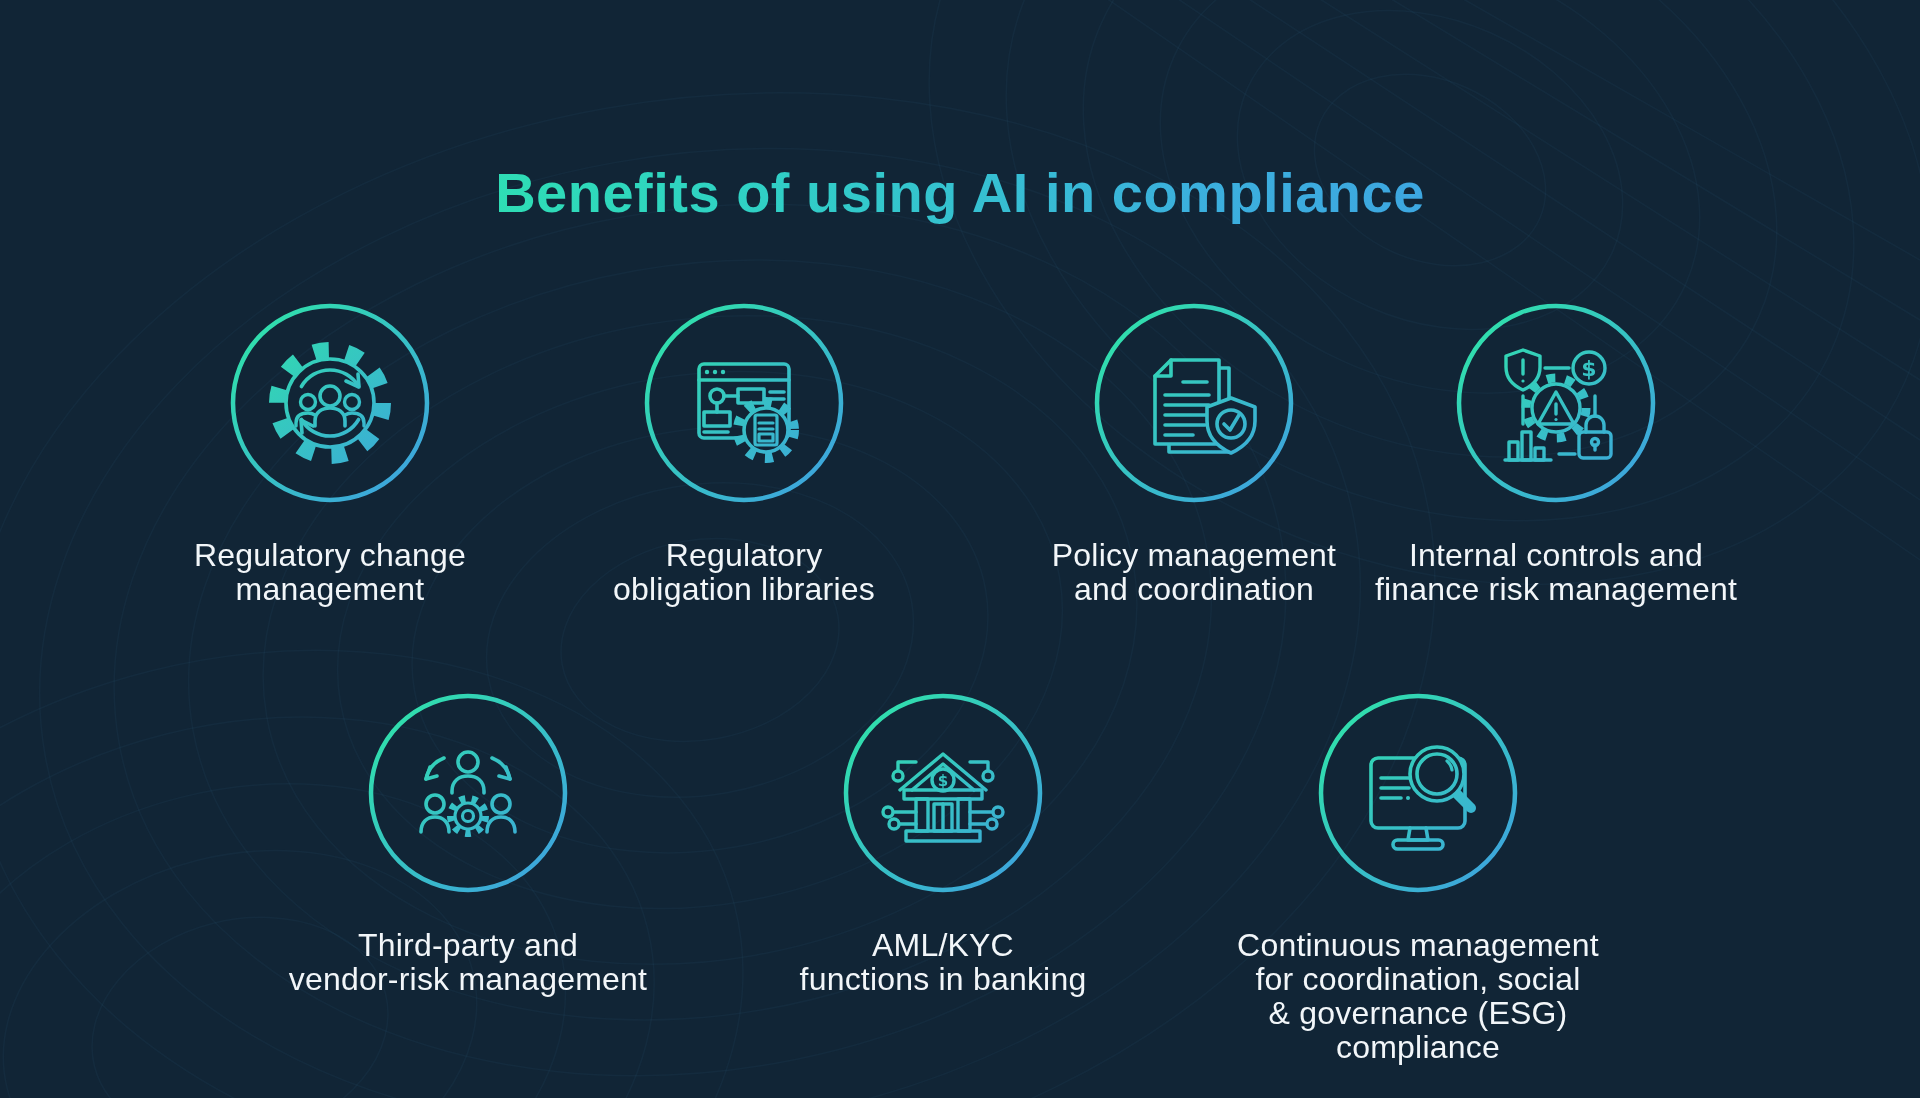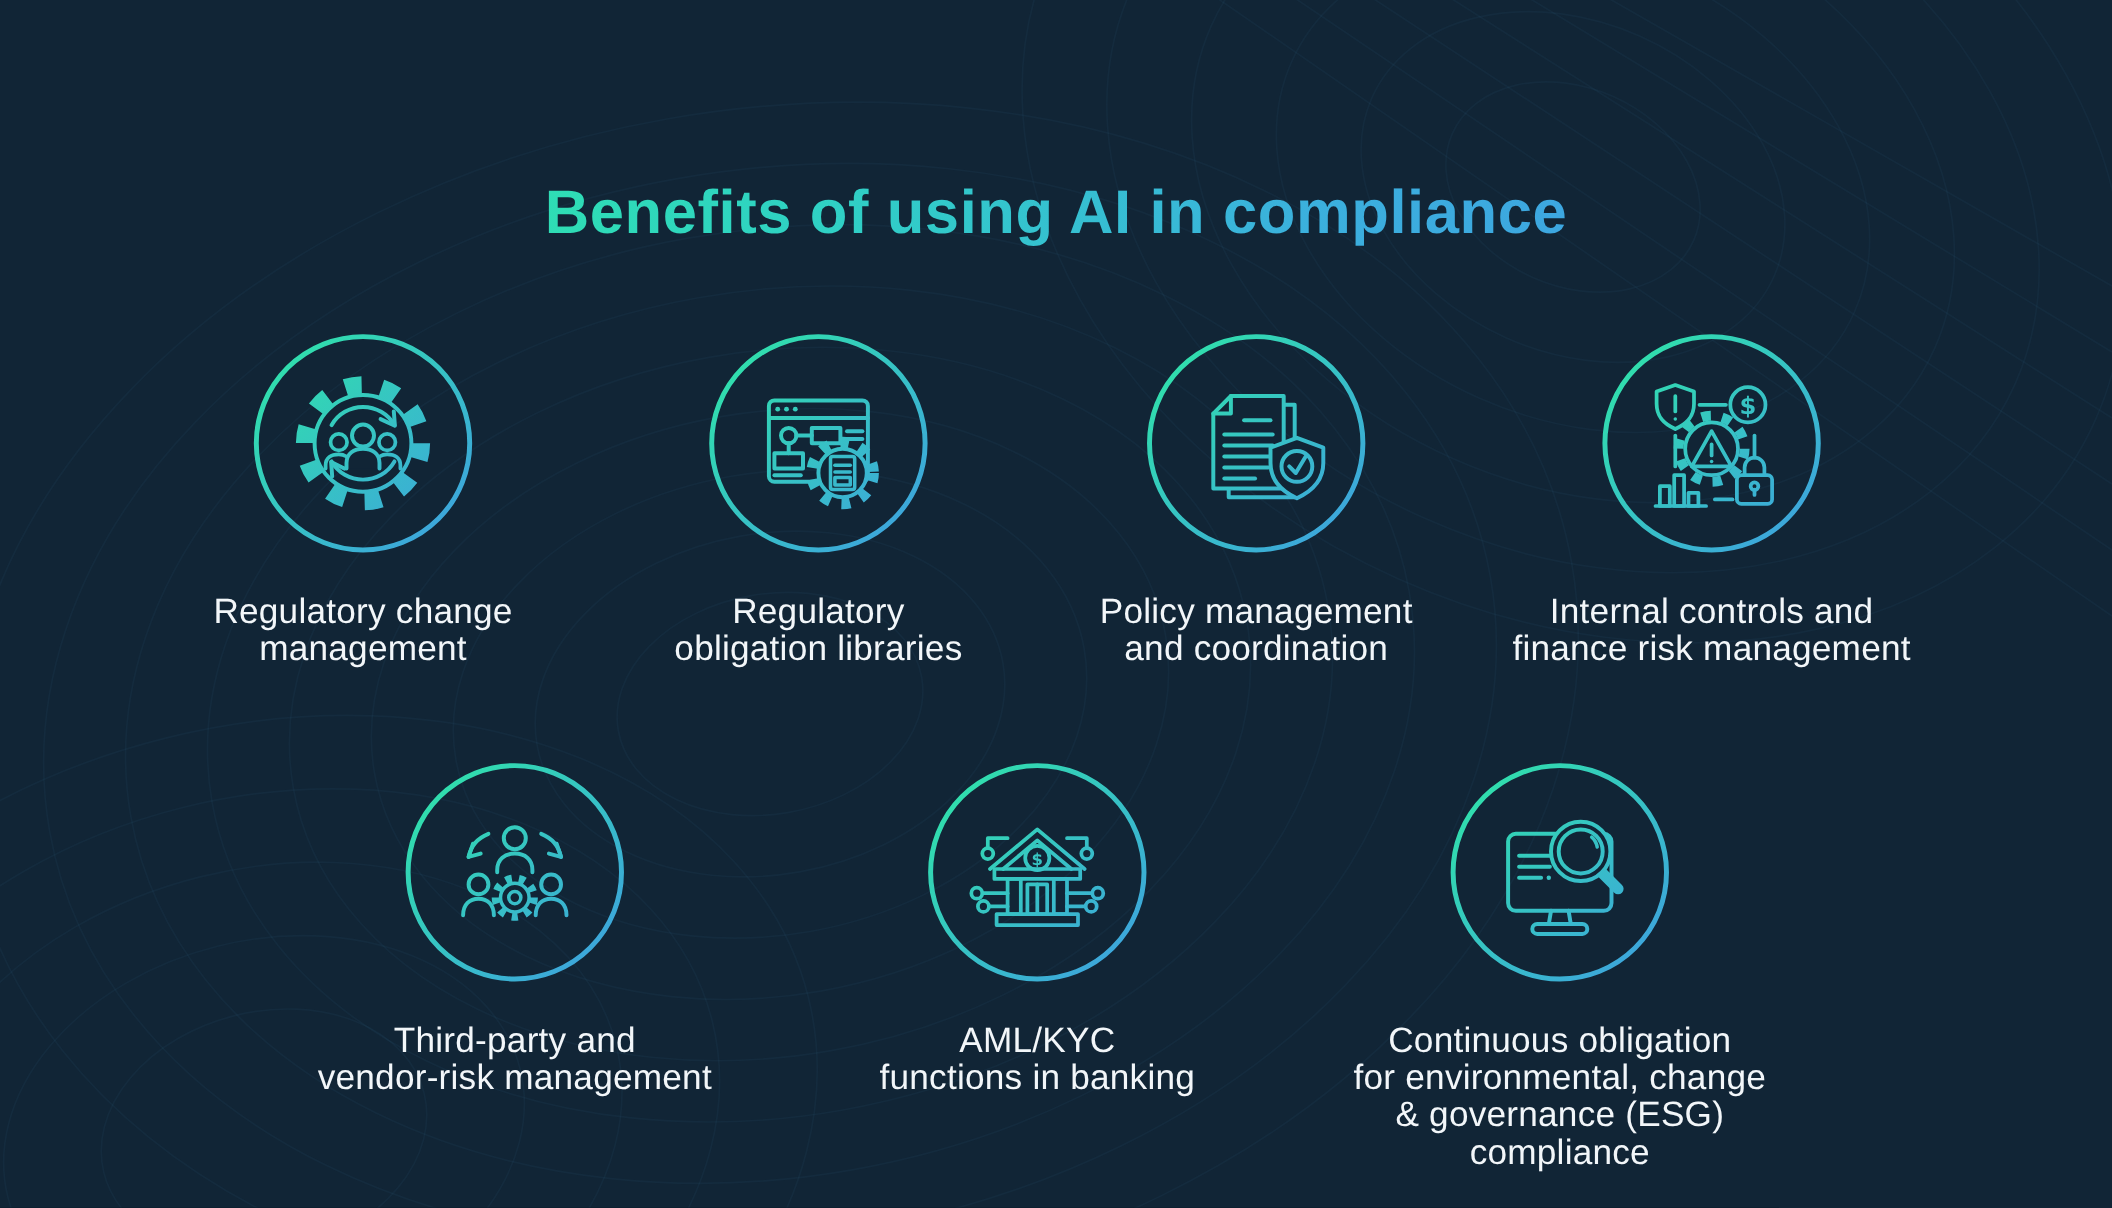--- a/index.html
+++ b/index.html
@@ -133,21 +133,21 @@
           <rect x="116" y="132" width="14" height="7" stroke-width="3.2"></rect>
         </g>
       </svg>
     </div>
     <div class="label">
       <span>Regulatory</span>
       <span>obligation libraries</span>
     </div>
   </div>
 
-  <div class="item" style="left:912px;top:302px">
+  <div class="item" style="left:964px;top:302px">
     <div class="circle">
       <svg width="202" height="202" viewBox="0 0 202 202">
         <defs>
             <linearGradient id="lg3" gradientUnits="userSpaceOnUse" x1="0" y1="0" x2="202" y2="202">
           <stop offset="0" stop-color="#2ee9a4"></stop>
               <stop offset="1" stop-color="#3f9ce4"></stop>
             </linearGradient>
           </defs>
         <g fill="none" stroke="url(#lg3)" stroke-linecap="round" stroke-linejoin="round" stroke-width="3.6">
           <circle cx="101" cy="101" r="97" stroke-width="4.5"></circle>
@@ -308,19 +308,19 @@
           <path d="M93,136 L91,148 H111 L109,136"></path>
           <rect x="76" y="148" width="50" height="9" rx="4.5"></rect>
           <path d="M139,101 L154,116" stroke-width="10"></path>
           <circle cx="120" cy="82" r="27" fill="#112536"></circle>
           <circle cx="120" cy="82" r="20"></circle>
           <path d="M130,69 a15,15 0 0 1 5,9" stroke-width="3.2"></path>
         </g>
       </svg>
     </div>
     <div class="label">
-      <span>Continuous obligation</span>
-      <span>for environmental, change</span>
+      <span>Continuous management</span>
+      <span>for coordination, social</span>
       <span>&amp; governance (ESG) compliance</span>
     </div>
   </div>
 
 </div>
 
 </body></html>

